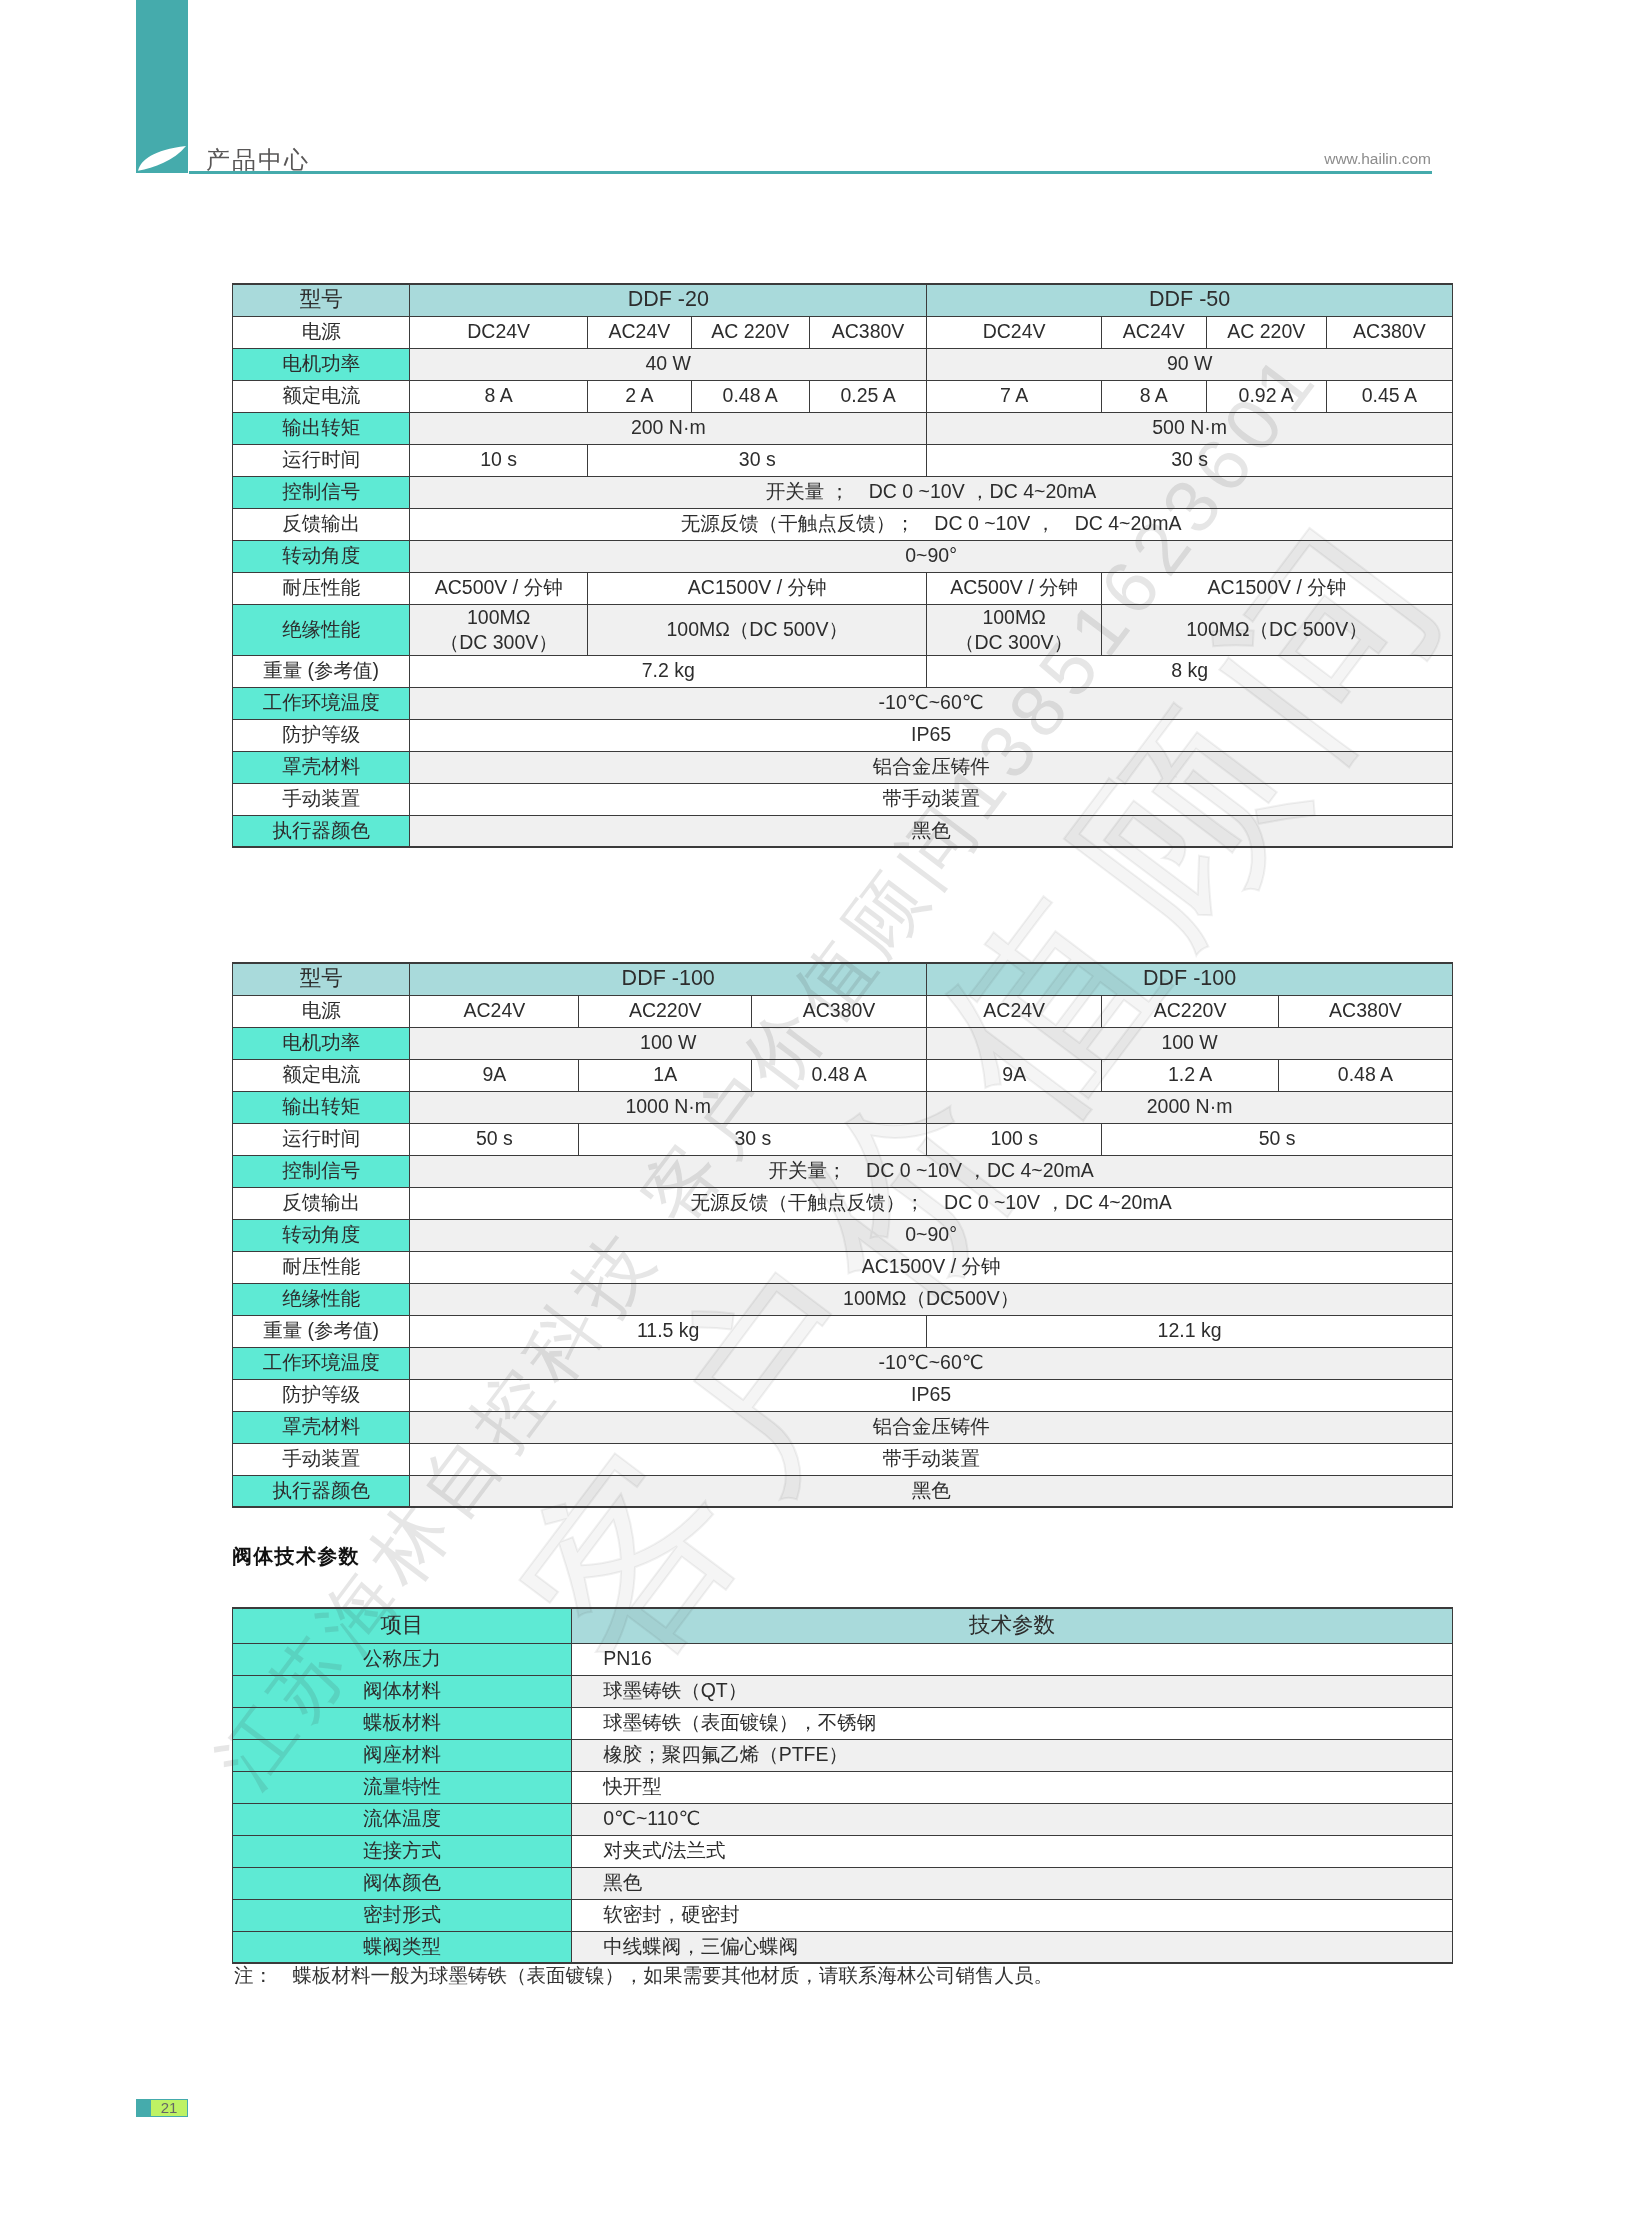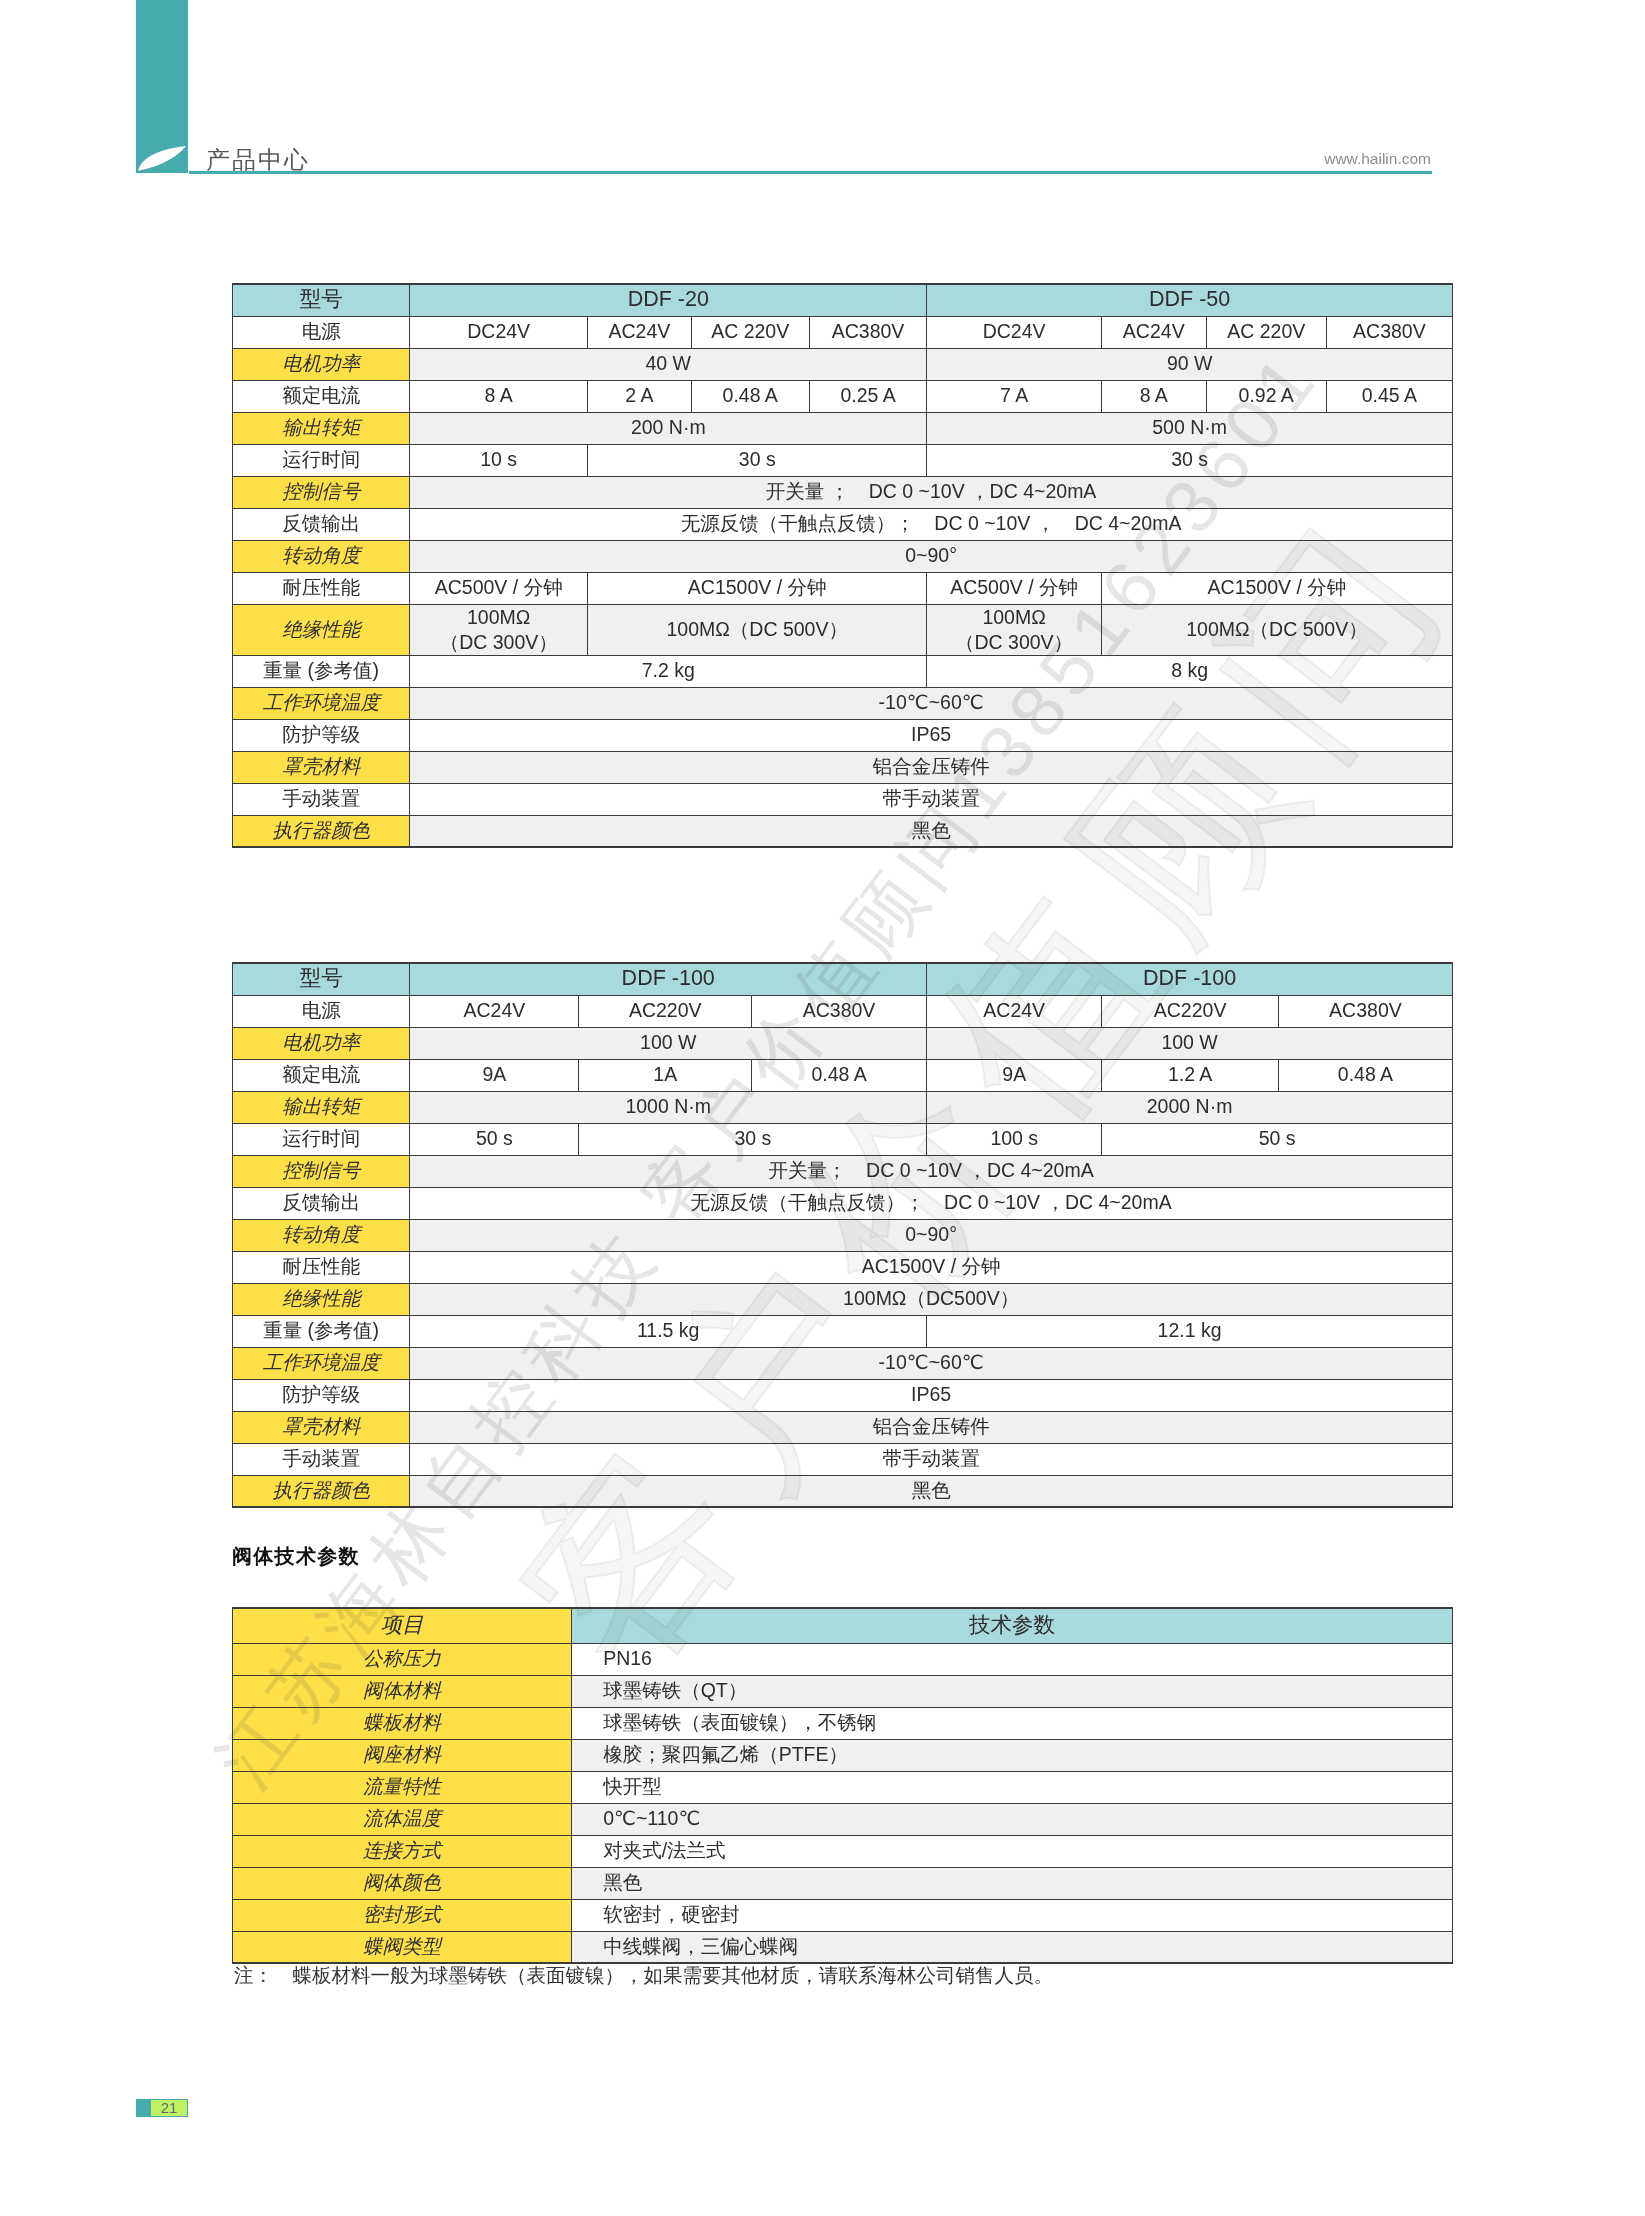--- a/index.html
+++ b/index.html
@@ -26,21 +26,21 @@
   .t1{top:283px;}
   .t2{top:962px;}
   .t3{top:1607px;}
   table.spec td{border:1.3px solid #3b3b3b;text-align:center;vertical-align:middle;
     font-size:19.5px;color:#2d2d2d;padding:0;background:#ffffff;line-height:1.2;}
   table.spec tr{height:32px;}
   tr.model-row{height:35px;}
   tr.model-row td{background:#a9dadb;font-size:21.5px;}
   td.lbl{background:#b0dedf;font-size:20px;}
   tr.alt td{background:#f0f0f0;}
-  tr.alt td.lbl,.t3 tr td.lbl{background:#fde047;font-style:italic;}
+  tr.alt td.lbl,.t3 tr td.lbl{background:#5eead4;}
   tr.tall{height:59px;}
   .two-line div{line-height:25px;}
   
   .t3 tr{height:31px;}
   .t3 tr.model-row{height:35px;margin-left:41px;}
   .t3 td.val{text-align:left;padding-left:31px;}
   
   .section-title{position:absolute;left:232px;top:1543px;font-size:20px;font-weight:bold;color:#111111;letter-spacing:1.3px;}
   .note{position:absolute;left:234px;top:1962px;font-size:19.5px;color:#333333;}
   .page-badge{position:absolute;left:136px;top:2099px;width:52px;height:18px;

